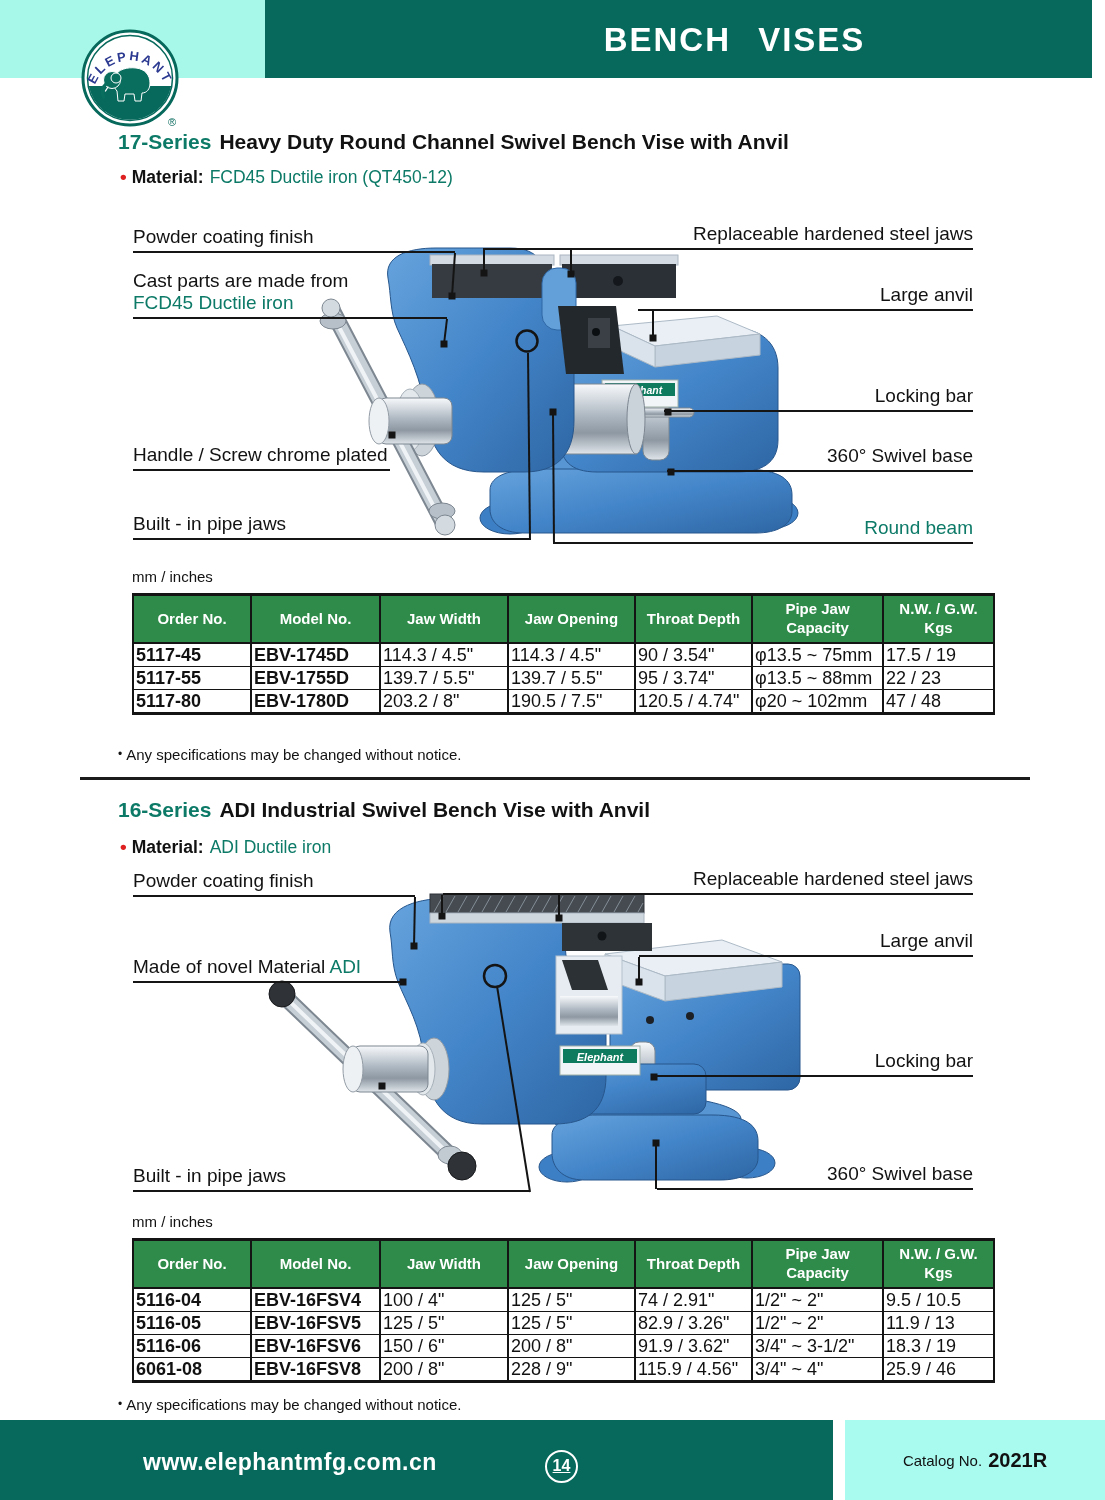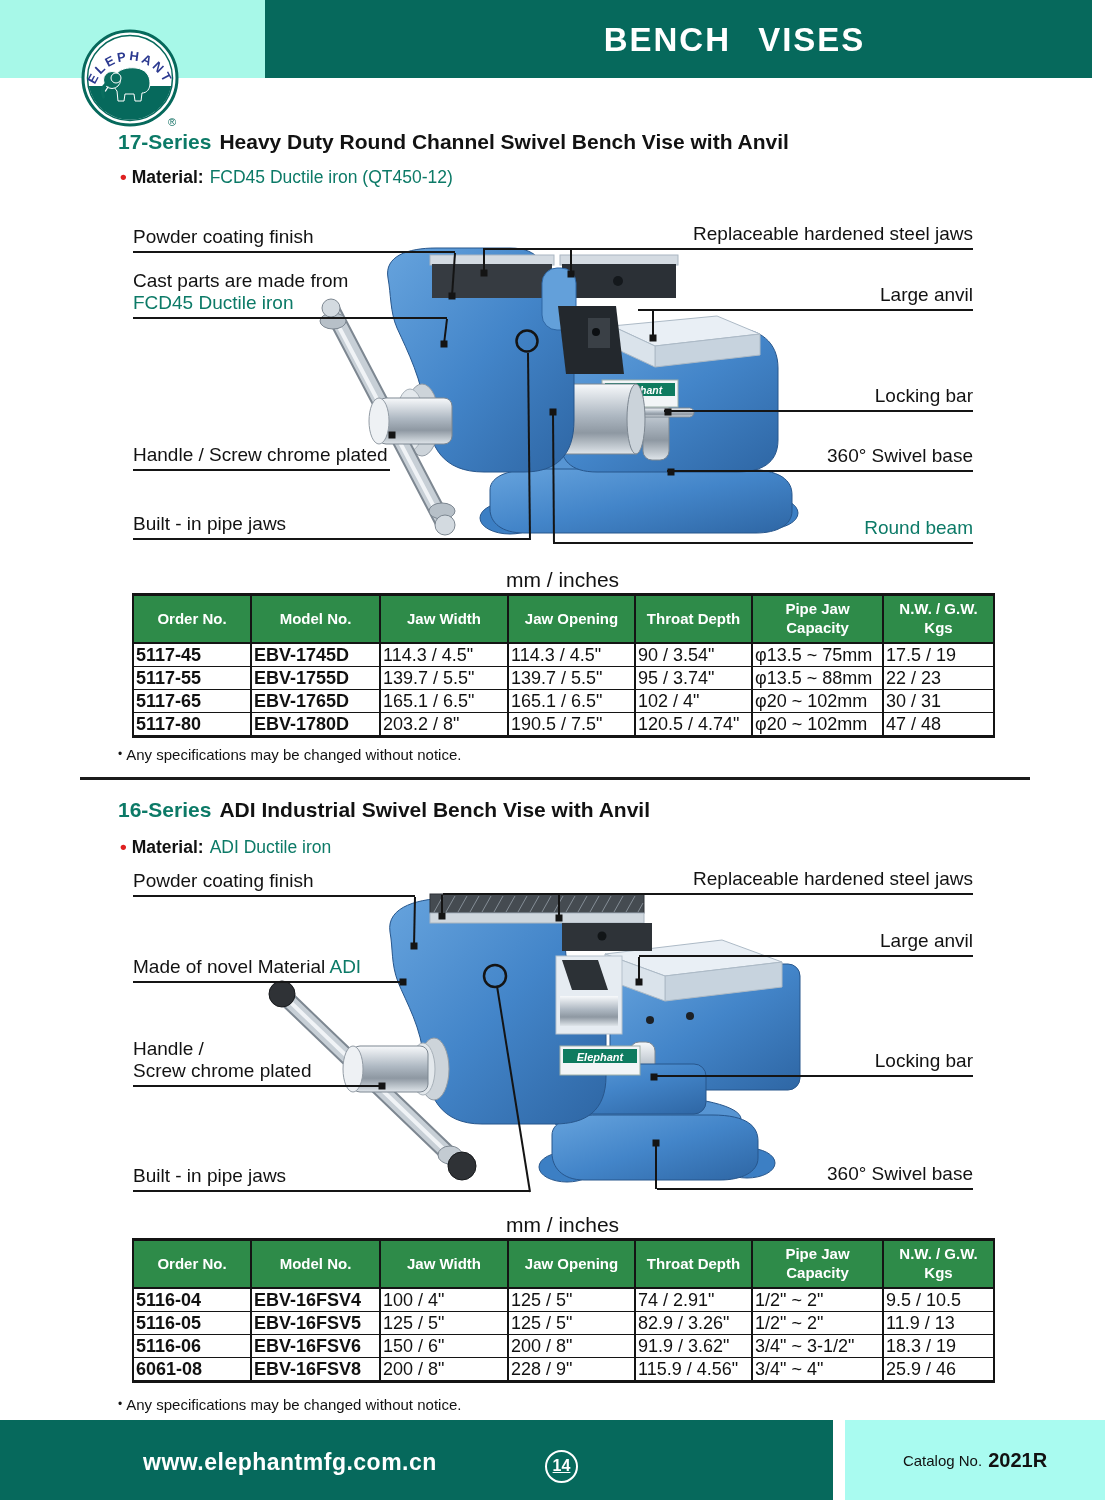--- a/index.html
+++ b/index.html
@@ -18,21 +18,21 @@
   .mat .bullet{color:var(--c-red,#df2020);font-size:19px;margin-right:5px;}
   .mat .val{color:var(--c-accent,#0c7a67);margin-left:6px;font-weight:normal;}
   
   .diagram{position:absolute;left:90px;width:920px;}
   .diagram svg{position:absolute;left:0;top:0;}
   .lab{position:absolute;font-size:19px;line-height:22px;color:#121212;white-space:nowrap;
        border-bottom:2px solid #151515;padding-bottom:3px;}
   .lab.right{text-align:right;}
   .seg-dark{color:#121212;} .seg-teal{color:var(--c-accent,#0c7a67);}
   
-  .units{position:absolute;width:861px;left:132px;text-align:center;font-size:21px;color:#121212;}
+  .units{position:absolute;width:861px;left:132px;text-align:left;font-size:15px;color:#121212;}
   table.spec{position:absolute;left:132px;border-collapse:collapse;table-layout:fixed;width:861px;
              border:2px solid #141414;border-top-width:3px;border-bottom-width:3px;}
   table.spec th{background:var(--c-green,#2e8b49);color:#fff;font-size:15px;font-weight:bold;height:46px;
                 border-left:2px solid #141414;border-bottom:2.5px solid #141414;white-space:pre-line;
                 line-height:1.25;vertical-align:middle;padding:0 2px;}
   table.spec td{height:22px;font-size:18px;text-align:left;border-left:2px solid #141414;
                 border-top:1.5px solid #141414;color:#111;padding:0 2px;}
   table.spec th:first-child,table.spec td:first-child{border-left:none;}
   td.c-bold{font-weight:bold;}
   .note{position:absolute;left:118px;font-size:15px;color:#121212;}
@@ -209,29 +209,20 @@
         <tr>
           <td class="c-bold">5117-55</td>
           <td class="c-bold">EBV-1755D</td>
           <td>139.7 / 5.5"</td>
           <td>139.7 / 5.5"</td>
           <td>95 / 3.74"</td>
           <td>φ13.5 ~ 88mm</td>
           <td>22 / 23</td>
         </tr>
         <tr>
-          <td class="c-bold">5117-65</td>
-          <td class="c-bold">EBV-1765D</td>
-          <td>165.1 / 6.5"</td>
-          <td>165.1 / 6.5"</td>
-          <td>102 / 4"</td>
-          <td>φ20 ~ 102mm</td>
-          <td>30 / 31</td>
-        </tr>
-        <tr>
           <td class="c-bold">5117-80</td>
           <td class="c-bold">EBV-1780D</td>
           <td>203.2 / 8"</td>
           <td>190.5 / 7.5"</td>
           <td>120.5 / 4.74"</td>
           <td>φ20 ~ 102mm</td>
           <td>47 / 48</td>
         </tr>
       </tbody>
   </table>
@@ -318,21 +309,20 @@
         <rect x="288.5" y="214.5" width="7" height="7"></rect>
           <rect x="348.5" y="44.5" width="7" height="7"></rect>
         <rect x="465.5" y="46.5" width="7" height="7"></rect>
           <rect x="545.5" y="110.5" width="7" height="7"></rect>
         <rect x="560.5" y="205.5" width="7" height="7"></rect>
           <rect x="562.5" y="271.5" width="7" height="7"></rect>
       </g>
     </svg>
     <div class="lab" style="left:43px;top:2px;width:282px;"><span class="seg-dark">Powder coating finish</span></div>
     <div class="lab" style="left:43px;top:88px;width:270px;"><span class="seg-dark">Made of novel Material </span><span class="seg-teal">ADI</span></div>
-    <div class="lab" style="left:43px;top:170px;width:250px;"><span class="seg-dark">Handle /</span><br><span class="seg-dark">Screw chrome plated</span></div>
     <div class="lab" style="left:43px;top:297px;width:397px;"><span class="seg-dark">Built - in pipe jaws</span></div>
     <div class="lab right" style="right:37px;top:0px;width:530px;"><span class="seg-dark">Replaceable hardened steel jaws</span></div>
     <div class="lab right" style="right:37px;top:62px;width:334px;"><span class="seg-dark">Large anvil</span></div>
     <div class="lab right" style="right:37px;top:182px;width:322px;"><span class="seg-dark">Locking bar</span></div>
     <div class="lab right" style="right:37px;top:295px;width:316px;"><span class="seg-dark">360° Swivel base</span></div>
   </div>
 
   <div class="units" style="top:1213px;">mm / inches</div>
   <table class="spec" style="top:1238px;">
     <colgroup>

